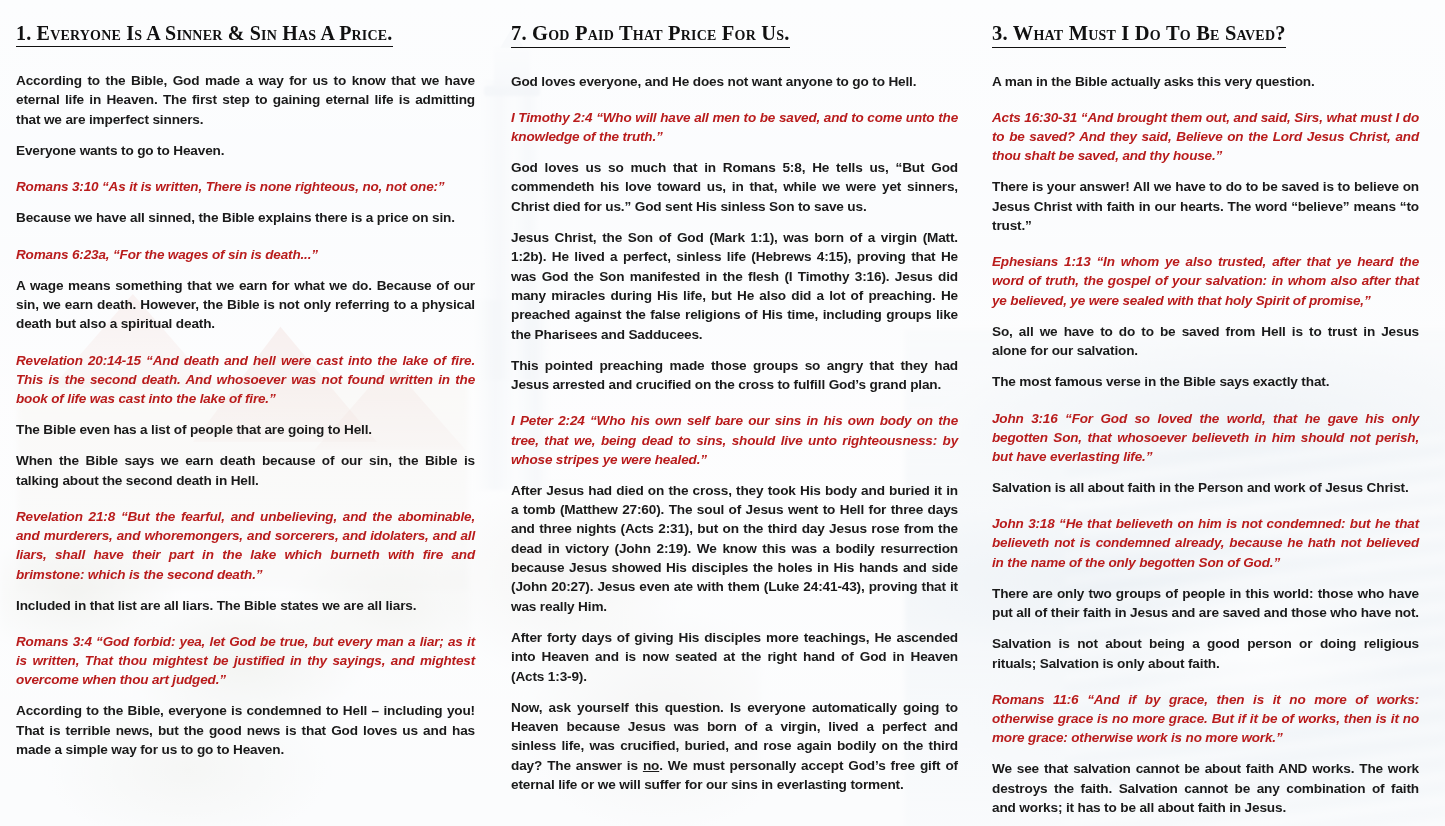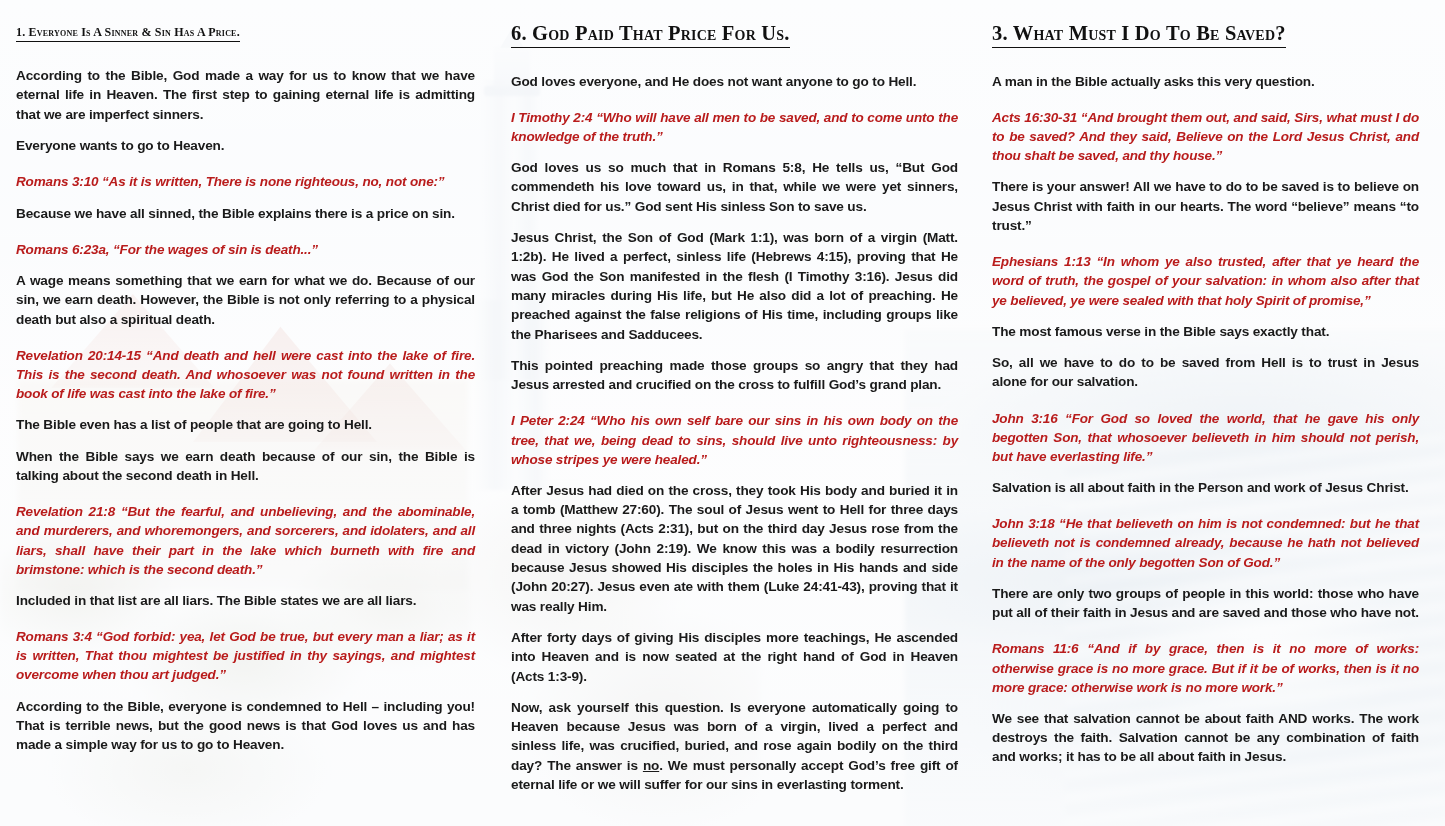--- a/index.html
+++ b/index.html
@@ -144,21 +144,21 @@
     font-size:20.5px;
     line-height:1.1;
     color:#111111;
     font-variant:small-caps;
     letter-spacing:.2px;
     display:inline-block;
     border-bottom:1.6px solid #111111;
     padding-bottom:2px;
     white-space:nowrap;
   }
-  .col-1 h2.head{font-size:12px;}
+  .col-1 h2.head{font-size:20px;}
   .col-2 h2.head{font-size:20.5px;}
   .col-3 h2.head{font-size:20.5px;}
 
   p.body{
     margin:0 0 12px 0;
     font-size:13.6px;
     line-height:1.42;
     color:#1a1a1a;
     text-align:justify;
     font-weight:600;
@@ -216,46 +216,47 @@
           <p class="body left">The Bible even has a list of people that are going to Hell.</p>
           <p class="body">When the Bible says we earn death because of our sin, the Bible is talking about the second death in Hell.</p>
           <p class="verse">Revelation 21:8 “But the fearful, and unbelieving, and the abominable, and murderers, and whoremongers, and sorcerers, and idolaters, and all liars, shall have their part in the lake which burneth with fire and brimstone: which is the second death.”</p>
           <p class="body left">Included in that list are all liars. The Bible states we are all liars.</p>
           <p class="verse">Romans 3:4 “God forbid: yea, let God be true, but every man a liar; as it is written, That thou mightest be justified in thy sayings, and mightest overcome when thou art judged.”</p>
           <p class="body">According to the Bible, everyone is condemned to Hell – including you!  That is terrible news, but the good news is that God loves us and has made a simple way for us to go to Heaven.</p>
         </div>
     </section>
 
     <section class="col col-2">
-      <h2 class="head">6. God Paid That Price For Us.</h2>
+      <h2 class="head">7. God Paid That Price For Us.</h2>
       <div>
           <p class="body left">God loves everyone, and He does not want anyone to go to Hell.</p>
           <p class="verse">I Timothy 2:4 “Who will have all men to be saved, and to come unto the knowledge of the truth.”</p>
           <p class="body">God loves us so much that in Romans 5:8, He tells us, “But God commendeth his love toward us, in that, while we were yet sinners, Christ died for us.” God sent His sinless Son to save us.</p>
           <p class="body">Jesus Christ, the Son of God (Mark 1:1), was born of a virgin (Matt. 1:2b). He lived a perfect, sinless life (Hebrews 4:15), proving that He was God the Son manifested in the flesh (I Timothy 3:16). Jesus did many miracles during His life, but He also did a lot of preaching. He preached against the false religions of His time, including groups like the Pharisees and Sadducees.</p>
           <p class="body">This pointed preaching made those groups so angry that they had Jesus arrested and crucified on the cross to fulfill God’s grand plan.</p>
           <p class="verse">I Peter 2:24 “Who his own self bare our sins in his own body on the tree, that we, being dead to sins, should live unto righteousness: by whose stripes ye were healed.”</p>
           <p class="body">After Jesus had died on the cross, they took His body and buried it in a tomb (Matthew 27:60). The soul of Jesus went to Hell for three days and three nights (Acts 2:31), but on the third day Jesus rose from the dead in victory (John 2:19). We know this was a bodily resurrection because Jesus showed His disciples the holes in His hands and side (John 20:27). Jesus even ate with them (Luke 24:41-43), proving that it was really Him.</p>
           <p class="body">After forty days of giving His disciples more teachings, He ascended into Heaven and is now seated at the right hand of God in Heaven (Acts 1:3-9).</p>
           <p class="body">Now, ask yourself this question. Is everyone automatically going to Heaven because Jesus was born of a virgin, lived a perfect and sinless life, was crucified, buried, and rose again bodily on the third day? The answer is <u class="u">no</u>.  We must personally accept God’s free gift of eternal life or we will suffer for our sins in everlasting torment.</p>
         </div>
     </section>
 
     <section class="col col-3">
       <h2 class="head">3. What Must I Do To Be Saved?</h2>
       <div>
           <p class="body left">A man in the Bible actually asks this very question.</p>
           <p class="verse">Acts 16:30-31 “And brought them out, and said, Sirs, what must I do to be saved? And they said, Believe on the Lord Jesus Christ, and thou shalt be saved, and thy house.”</p>
           <p class="body">There is your answer!  All we have to do to be saved is to believe on Jesus Christ with faith in our hearts.  The word “believe” means “to trust.”</p>
           <p class="verse">Ephesians 1:13 “In whom ye also trusted, after that ye heard the word of truth, the gospel of your salvation: in whom also after that ye believed, ye were sealed with that holy Spirit of promise,”</p>
+          <p class="body">So, all we have to do to be saved from Hell is to trust in Jesus alone for our salvation.</p>
           <p class="body left">The most famous verse in the Bible says exactly that.</p>
-          <p class="body">So, all we have to do to be saved from Hell is to trust in Jesus alone for our salvation.</p>
           <p class="verse">John 3:16 “For God so loved the world, that he gave his only begotten Son, that whosoever believeth in him should not perish, but have everlasting life.”</p>
           <p class="body left">Salvation is all about faith in the Person and work of Jesus Christ.</p>
           <p class="verse">John 3:18 “He that believeth on him is not condemned: but he that believeth not is condemned already, because he hath not believed in the name of the only begotten Son of God.”</p>
           <p class="body">There are only two groups of people in this world: those who have put all of their faith in Jesus and are saved and those who have not.</p>
+          <p class="body">Salvation is not about being a good person or doing religious rituals; Salvation is only about faith.</p>
           <p class="verse">Romans 11:6 “And if by grace, then is it no more of works: otherwise grace is no more grace. But if it be of works, then is it no more grace: otherwise work is no more work.”</p>
           <p class="body">We see that salvation cannot be about faith AND works. The work destroys the faith.  Salvation cannot be any combination of faith and works; it has to be all about faith in Jesus.</p>
         </div>
     </section>
 
   </div>
 </div>
 
 </body></html>

